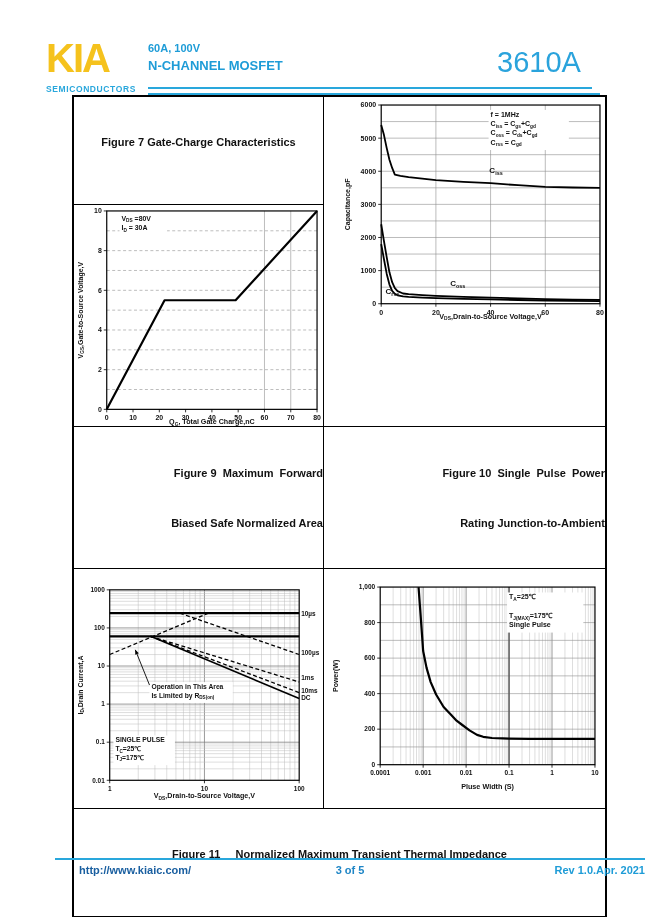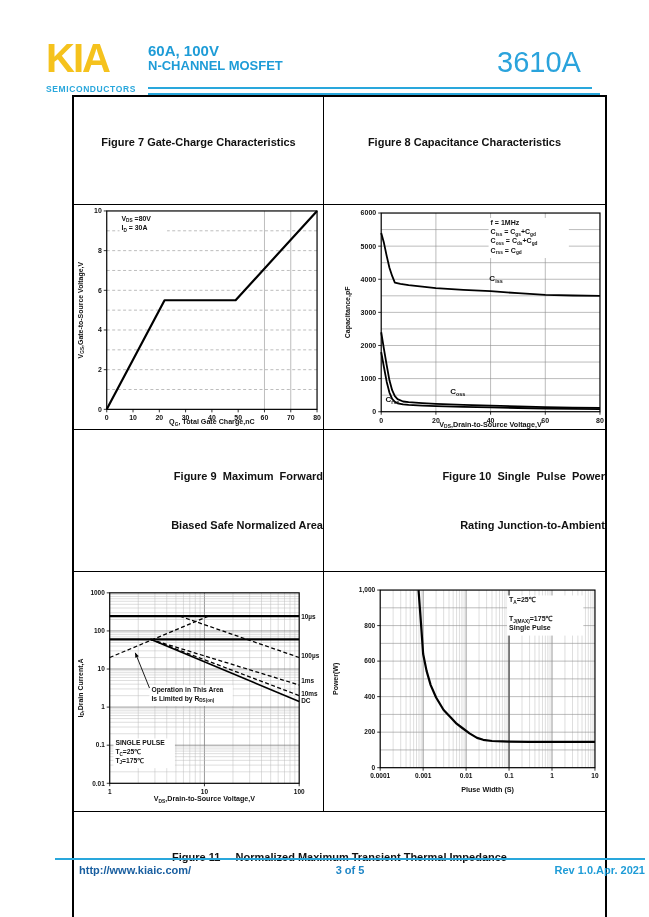--- a/index.html
+++ b/index.html
@@ -1,20 +1,20 @@
 <!DOCTYPE html>
 <html><head>
 <meta charset="utf-8">
 <style>
   html,body{margin:0;padding:0;background:#fff;}
   body{width:649px;height:917px;position:relative;font-family:"Liberation Sans",sans-serif;color:#111;}
   .hdr{position:absolute;left:0;top:8px;width:649px;height:122px;}
   .logo{position:absolute;left:46px;top:30px;font-size:40px;font-weight:800;letter-spacing:-2px;color:#F5C21D;line-height:1;}
   .logo-sub{position:absolute;left:46px;top:76px;font-size:8.5px;font-weight:700;letter-spacing:.6px;color:#29A7DC;}
-  .sub1{position:absolute;left:148px;top:34px;font-size:15px;font-weight:700;color:#1E9CD7;}
+  .sub1{position:absolute;left:148px;top:34px;font-size:11px;font-weight:700;color:#1E9CD7;}
   .sub2{position:absolute;left:148px;top:50px;font-size:13px;font-weight:700;color:#1E9CD7;}
   .part{position:absolute;left:497px;top:38px;font-size:29px;font-weight:500;color:#2AA3DC;}
   .rule1{position:absolute;left:148px;top:79px;width:444px;height:2px;background:#29A7DC;}
   .rule2{position:absolute;left:148px;top:85px;width:452px;height:5px;background:#29A7DC;}
   .tbl{position:absolute;left:72px;top:95px;width:531px;border:2px solid #000;display:grid;grid-template-columns:250px 1fr;background:#fff;}
   .cell{background:#fff;}
   .br{border-right:1.6px solid #000;}
   .bb{border-bottom:1.6px solid #000;}
   .span2{grid-column:1 / span 2;}
   .figtitle{font-weight:700;font-size:11px;text-align:center;padding:4px 0 4px 0;border-bottom:1.6px solid #000;white-space:pre-wrap;line-height:1.5;}
@@ -91,24 +91,20 @@
         <line x1="30" y1="6" x2="33" y2="6" stroke="#000" stroke-width="0.8"></line>
         <text x="28" y="8.45" font-size="7" text-anchor="end" font-weight="bold" fill="#111" font-family="&quot;Liberation Sans&quot;,sans-serif"><tspan>10</tspan></text>
         <rect x="45.84" y="9" width="48" height="21.48" fill="#fff"></rect>
         <text x="47.84" y="16" font-size="7" text-anchor="start" font-weight="bold" fill="#111" font-family="&quot;Liberation Sans&quot;,sans-serif"><tspan>V</tspan><tspan font-size="4.760000000000001" dy="1.54">DS</tspan><tspan dy="-1.54"> =80V</tspan></text>
         <text x="47.84" y="25.240000000000002" font-size="7" text-anchor="start" font-weight="bold" fill="#111" font-family="&quot;Liberation Sans&quot;,sans-serif"><tspan>I</tspan><tspan font-size="4.760000000000001" dy="1.54">D</tspan><tspan dy="-1.54"> = 30A</tspan></text>
         <text x="139" y="221" font-size="7.2" text-anchor="middle" font-weight="bold" fill="#111" font-family="&quot;Liberation Sans&quot;,sans-serif"><tspan>Q</tspan><tspan font-size="4.896000000000001" dy="1.584">G</tspan><tspan dy="-1.584">, Total Gate Charge,nC</tspan></text>
         <text x="9" y="106" font-size="7" text-anchor="middle" font-weight="bold" fill="#111" font-family="&quot;Liberation Sans&quot;,sans-serif" transform="rotate(-90 9 106)"><tspan>V</tspan><tspan font-size="4.760000000000001" dy="1.54">GS</tspan><tspan dy="-1.54">,Gate-to-Source Voltage,V</tspan></text>
       </svg>
   </div>
   <div class="cell bb">
-    <div class="figtitle">
-      <div>Figure 8 Capacitance Characteristics</div>
-      
-    </div>
     <svg class="chart" viewBox="0 0 280 223">
         <line x1="111.5" y1="8" x2="111.5" y2="206" stroke="#909090" stroke-width="0.6"></line>
         <line x1="166" y1="8" x2="166" y2="206" stroke="#909090" stroke-width="0.6"></line>
         <line x1="220.5" y1="8" x2="220.5" y2="206" stroke="#909090" stroke-width="0.6"></line>
         <line x1="57" y1="189.5" x2="275" y2="189.5" stroke="#909090" stroke-width="0.6"></line>
         <line x1="57" y1="173" x2="275" y2="173" stroke="#909090" stroke-width="0.6"></line>
         <line x1="57" y1="156.5" x2="275" y2="156.5" stroke="#909090" stroke-width="0.6"></line>
         <line x1="57" y1="140" x2="275" y2="140" stroke="#909090" stroke-width="0.6"></line>
         <line x1="57" y1="123.5" x2="275" y2="123.5" stroke="#909090" stroke-width="0.6"></line>
         <line x1="57" y1="107" x2="275" y2="107" stroke="#909090" stroke-width="0.6"></line>

